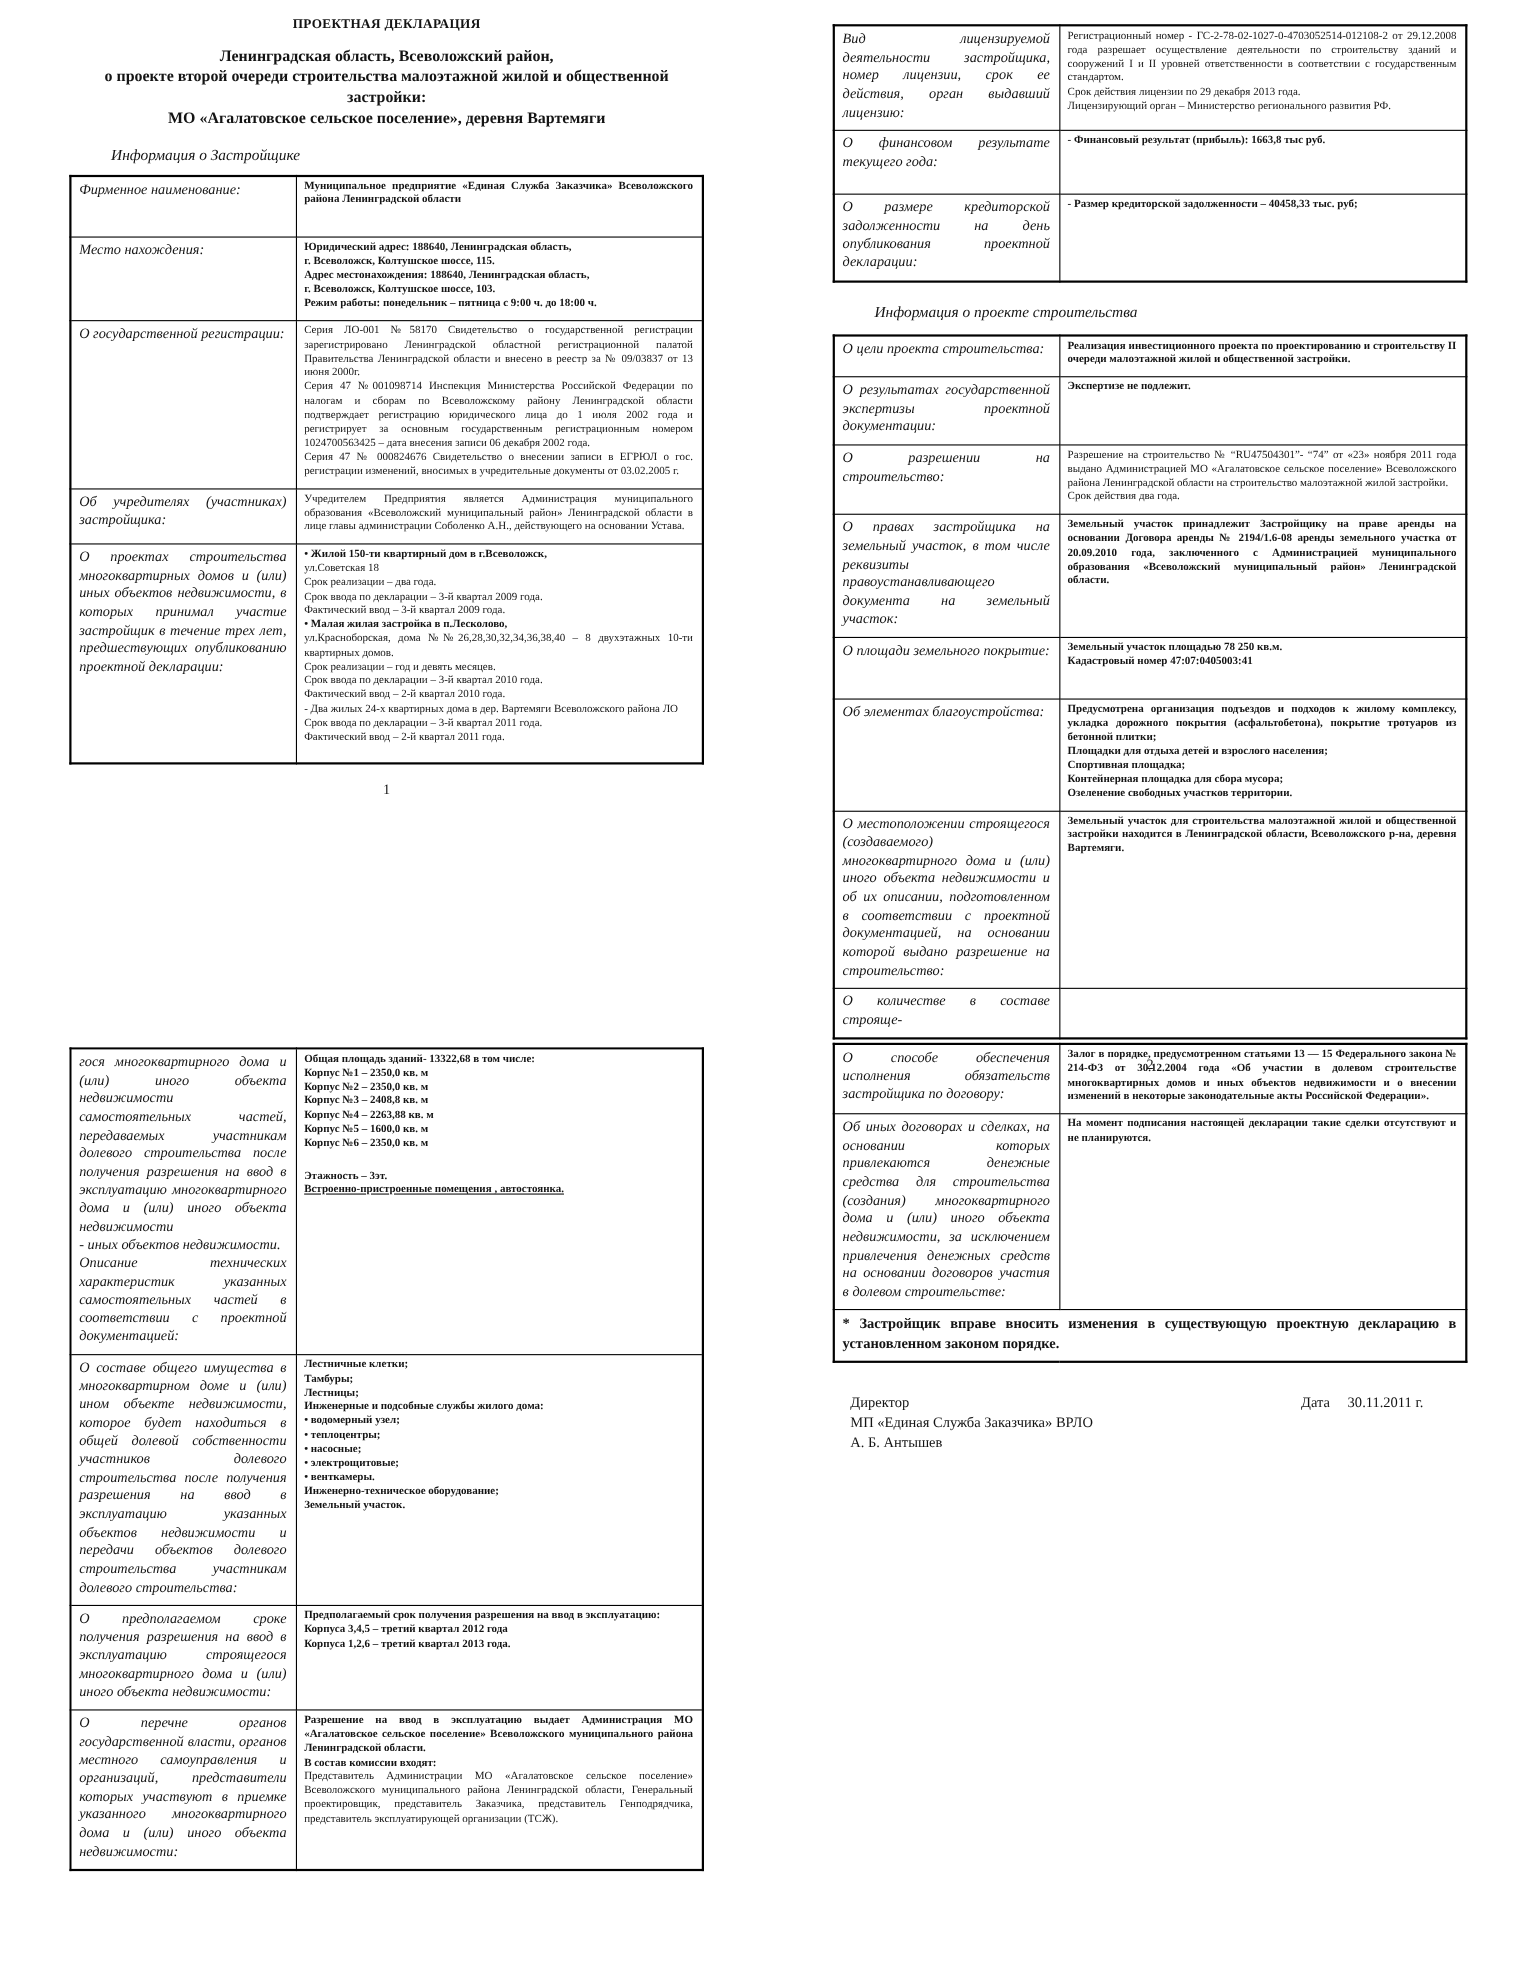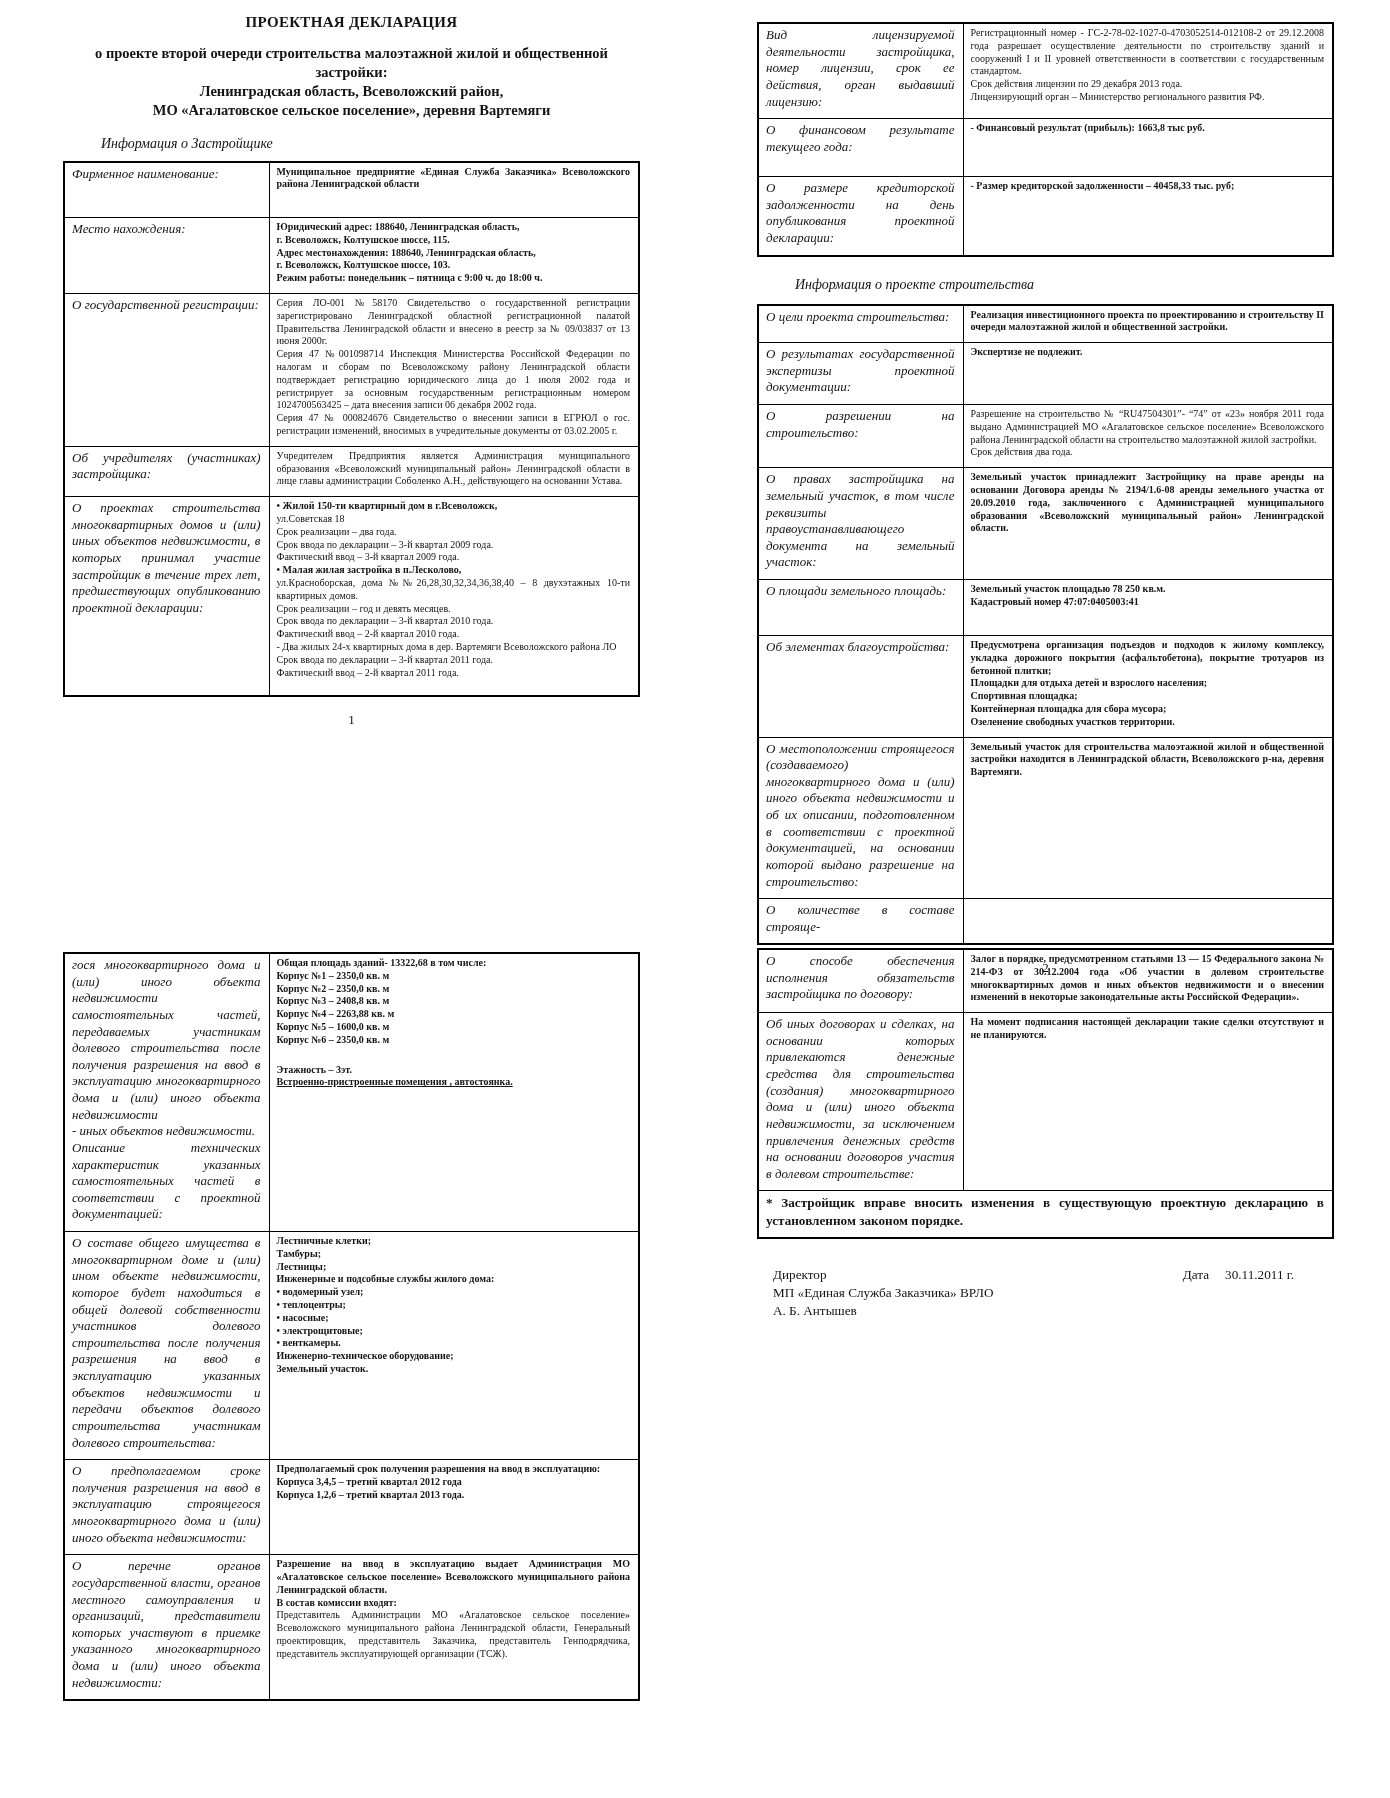--- a/index.html
+++ b/index.html
@@ -7,21 +7,21 @@
     width:1390px;height:1798px;position:relative;overflow:hidden;
     background:#ffffff;color:#141414;
     font-family:"Liberation Serif","DejaVu Serif",serif;
   }
   .page{position:absolute;width:577px;}
   #page1{left:63px;top:14px;}
   #page2{left:757px;top:22px;}
   #page3{left:63px;top:952px;height:846px;overflow:hidden;}
   #page4{left:757px;top:948px;}
 
-  .title{text-align:center;font-weight:bold;font-size:15px;letter-spacing:.3px;}
+  .title{text-align:center;font-weight:bold;font-size:12px;letter-spacing:.3px;}
   .subtitle{text-align:center;font-weight:bold;font-size:14.5px;line-height:1.32;margin-top:13px;}
   .sec-heading{font-weight:normal;font-style:italic;font-size:14px;margin:15px 0 9px 38px;}
   #page2 .sec-heading{margin:20px 0 11px 38px;}
 
   table.decl{width:100%;border-collapse:collapse;border:2px solid #000;table-layout:fixed;}
   col.c-lbl{width:205px;}
   table.decl td{border:1px solid #000;vertical-align:top;padding:3px 8px 8px 7px;}
   td.lbl{font-style:italic;font-size:13px;line-height:1.28;text-align:justify;white-space:pre-line;}
   td.val{font-size:10px;line-height:1.28;text-align:justify;}
   .part{white-space:pre-line;}
@@ -37,22 +37,22 @@
   .sig{display:flex;margin-top:27px;padding-left:16px;font-size:13.2px;line-height:1.38;}
   .sig-date{margin-left:auto;margin-right:40px;white-space:nowrap;}
   .sig-date .dv{margin-left:16px;}
 </style>
 </head>
 <body>
 
 <div class="page" id="page1">
   <div class="title">ПРОЕКТНАЯ ДЕКЛАРАЦИЯ</div>
   <div class="subtitle">
+    <div>Ленинградская область, Всеволожский район,</div>
     <div>о проекте второй очереди строительства малоэтажной жилой и общественной застройки:</div>
-    <div>Ленинградская область, Всеволожский район,</div>
     <div>МО «Агалатовское сельское поселение», деревня Вартемяги</div>
   </div>
   <div class="sec-heading">Информация о Застройщике</div>
 
   <table class="decl">
     <colgroup>
         <col class="c-lbl">
         <col>
       </colgroup>
     <tbody>
@@ -167,21 +167,21 @@
 Срок действия два года.</div>
         </td>
       </tr>
       <tr>
         <td class="lbl">О правах застройщика на земельный участок, в том числе реквизиты правоустанавливающего документа на земельный участок:</td>
         <td class="val">
           <div class="part b">Земельный участок принадлежит Застройщику на праве аренды на основании Договора аренды № 2194/1.6-08 аренды земельного участка от 20.09.2010 года, заключенного с Администрацией муниципального образования «Всеволожский муниципальный район» Ленинградской области.</div>
         </td>
       </tr>
       <tr class="h56">
-        <td class="lbl">О площади земельного площадь:</td>
+        <td class="lbl">О площади земельного покрытие:</td>
         <td class="val">
           <div class="part b">Земельный участок площадью 78 250 кв.м.
 Кадастровый номер 47:07:0405003:41</div>
         </td>
       </tr>
       <tr>
         <td class="lbl">Об элементах благоустройства:</td>
         <td class="val">
           <div class="part b">Предусмотрена организация подъездов и подходов к жилому комплексу, укладка дорожного покрытия (асфальтобетона), покрытие тротуаров из бетонной плитки;
 Площадки для отдыха детей и взрослого населения;

